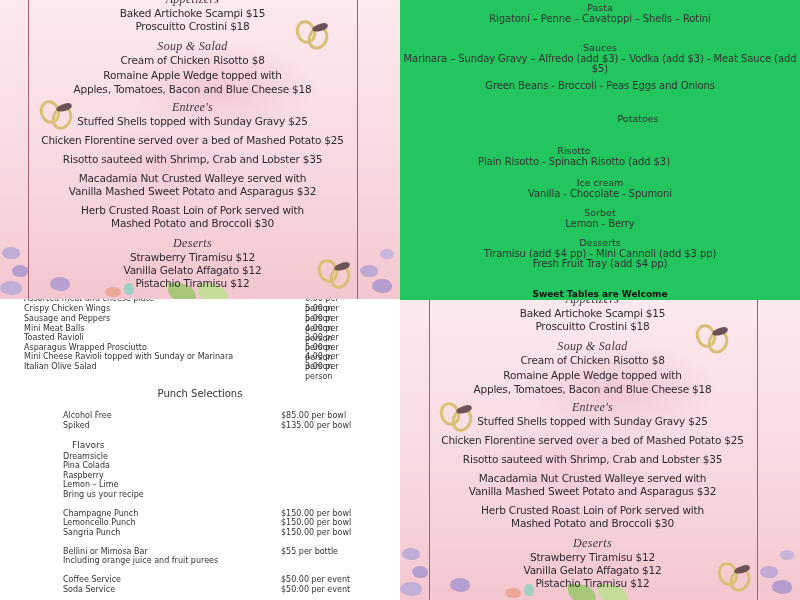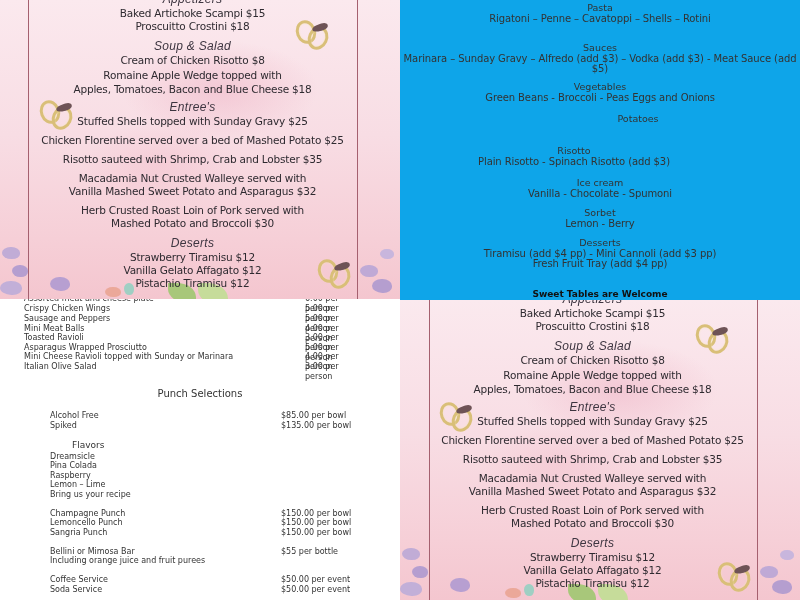--- a/index.html
+++ b/index.html
@@ -1,21 +1,21 @@
 <!DOCTYPE html>
 <html><head>
   <meta charset="utf-8">
   <style>
     * { box-sizing: border-box; margin: 0; padding: 0; }
     html, body { width: 800px; height: 600px; overflow: hidden; background: #ffffff; }
     body { position: relative; font-family: "DejaVu Sans", sans-serif; color: #2b2b2b; }
 
     .quad { position: absolute; overflow: hidden; }
     #q-tl { left: 0; top: 0; width: 400px; height: 299px; }
-    #q-tr { left: 400px; top: 0; width: 400px; height: 300px; background: #0ea5e9; }
+    #q-tr { left: 400px; top: 0; width: 400px; height: 300px; background: #22c55e; }
     #q-bl { left: 0; top: 299px; width: 400px; height: 301px; background: #ffffff; }
     #q-br { left: 400px; top: 300px; width: 400px; height: 300px; }
 
     
     .pink-card {
       background:
         radial-gradient(ellipse 140px 70px at 55% 30%, rgba(236,170,190,0.45), rgba(236,170,190,0) 70%),
         radial-gradient(ellipse 110px 60px at 40% 55%, rgba(240,180,195,0.35), rgba(240,180,195,0) 70%),
         linear-gradient(180deg, #fbe9ee 0%, #f8dde4 45%, #f6cfd7 80%, #f4c6cf 100%);
     }
@@ -24,21 +24,21 @@
       border-left: 1.5px solid #a5606f; border-right: 1.5px solid #a5606f;
     }
     #q-tl .card-frame { left: 28px; right: 42px; }
     #q-br .card-frame { left: 29px; right: 42px; }
 
     .card-content { position: absolute; left: 0; right: 0; text-align: center; color: #2e2a30; }
     #q-tl .card-content { top: -8px; left: 0; width: 385px; }
     #q-br .card-content { top: -8px; left: 0; width: 385px; }
 
     .script-head {
-      font-family: Liberation Sans, sans-serif; font-style: italic;
+      font-family: Liberation Serif, serif; font-style: italic;
       font-size: 12px; color: #3d3540; letter-spacing: 0.3px; line-height: 15px;
     }
     .menu-line { font-family: "DejaVu Sans", sans-serif; font-size: 10.5px; line-height: 13px; letter-spacing: -0.2px; }
     .gap-s { height: 4px; }
     .gap-m { height: 6px; }
 
     
     .rings { position: absolute; width: 44px; height: 38px; }
     .rings .r1, .rings .r2 {
       position: absolute; width: 20px; height: 24px; border: 3px solid #d9bf78; border-radius: 50%;
@@ -61,21 +61,21 @@
     .sides-head { font-size: 9.5px; line-height: 12px; color: #333; }
     .sides-line { font-size: 10px; line-height: 10px; color: #333; letter-spacing: -0.1px; }
     .sweet-tables { font-weight: bold; font-size: 9px; color: #111; }
 
     .price-page { position: absolute; left: 0; top: 0; width: 400px; color: #333; font-size: 8px; }
     .row { position: absolute; left: 24px; width: 340px; height: 10px; line-height: 10px; }
     .row .lbl { position: absolute; left: 0; }
     .row .val { position: absolute; left: 281px; }
     .punch-title { position: absolute; left: 0; width: 400px; text-align: center; font-size: 10px; color: #333; }
     .prow { position: absolute; left: 47px; width: 320px; height: 10px; line-height: 10px; font-size: 8px; }
-    .prow .lbl { position: absolute; left: 3px; }
+    .prow .lbl { position: absolute; left: 16px; }
     .prow .val { position: absolute; left: 234px; }
     .flavor-head { position: absolute; left: 47px; font-size: 9px; padding-left: 25px; }
   </style>
 </head>
 <body>
 
 <section class="quad pink-card" id="q-tl">
   <div class="card-frame"></div>
 
   <div class="rings" style="left:290px; top:16px;">
@@ -142,21 +142,20 @@
   <div class="sides-page">
     <div style="position:absolute; top:2px; width:400px;">
       <div class="sides-head">Pasta</div>
       <div class="sides-line">Rigatoni – Penne – Cavatoppi – Shells – Rotini</div>
     </div>
     <div style="position:absolute; top:42px; width:400px;">
       <div class="sides-head">Sauces</div>
       <div class="sides-line">Marinara – Sunday Gravy – Alfredo (add $3) – Vodka (add $3) - Meat Sauce (add $5)</div>
     </div>
     <div style="position:absolute; top:81px; width:400px;">
-      <div class="sides-head">Vegetables</div>
       <div class="sides-line">Green Beans - Broccoli - Peas Eggs and Onions</div>
     </div>
     <div style="position:absolute; top:113px; width:476px;">
       <div class="sides-head">Potatoes</div>
     </div>
     <div style="position:absolute; top:145px; width:348px;">
       <div class="sides-head">Risotto</div>
       <div class="sides-line">Plain Risotto - Spinach Risotto (add $3)</div>
     </div>
     <div style="position:absolute; top:177px; width:400px;">

